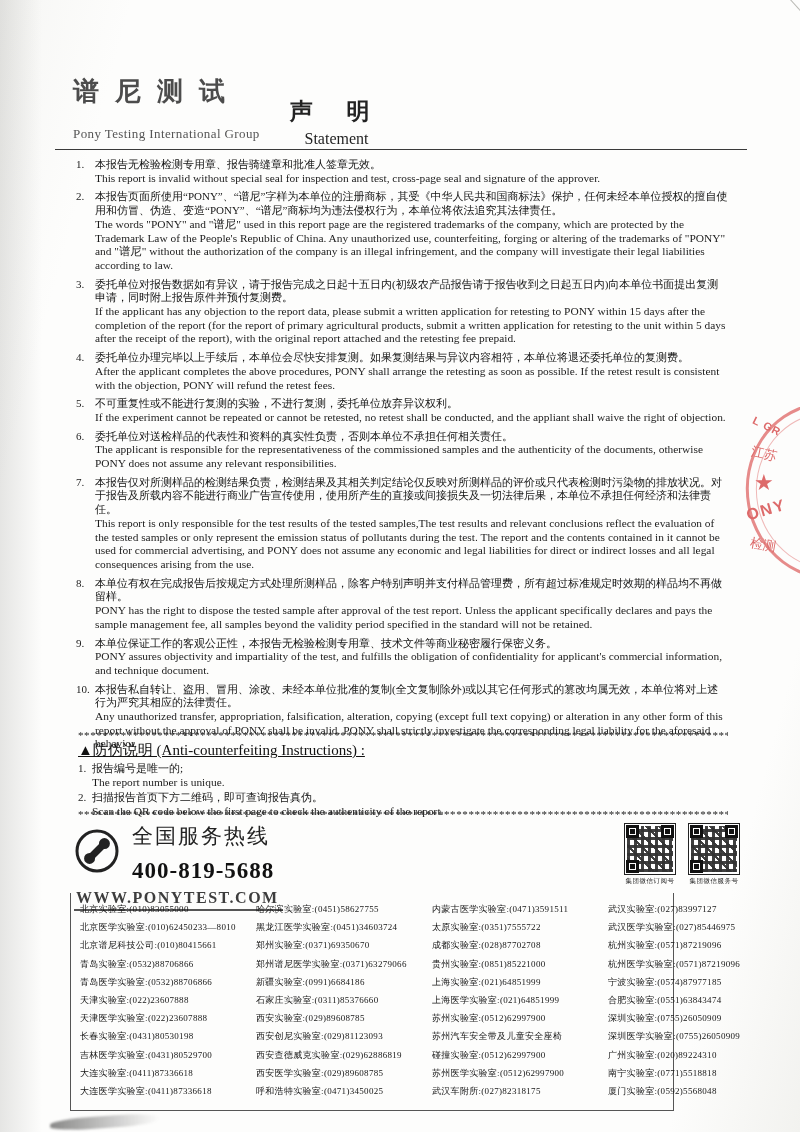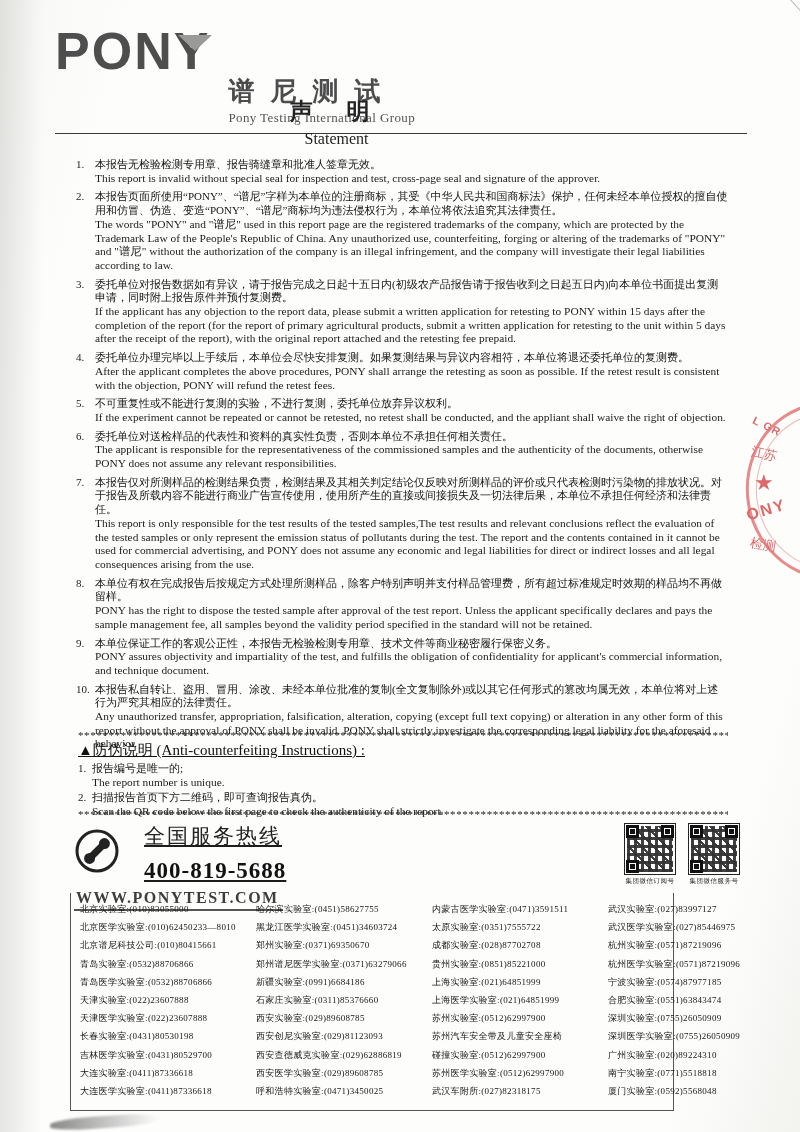--- a/index.html
+++ b/index.html
@@ -21,21 +21,21 @@
 
   
   .header { position:absolute; left:55px; top:26px; width:692px; }
   .logo-row { display:flex; align-items:flex-start; }
   .logo-mark { position:relative; font-family:"Liberation Sans","DejaVu Sans",sans-serif;
     font-weight:bold; font-size:52px; line-height:50px; letter-spacing:2px; color:#4e4e4e; }
   .logo-tri { position:absolute; right:-2px; top:9px; width:0; height:0;
     border-left:17px solid transparent; border-right:17px solid transparent; border-top:16px solid #9a9a98; }
   .logo-cjk { margin-left:18px; padding-top:4px; }
   .logo-cn { font-size:26px; letter-spacing:16px; color:#4c4c4c; font-weight:bold; white-space:nowrap;margin-top:44px; }
-  .logo-en { font-size:13px; color:#555; margin-top:1px; letter-spacing:.4px; }
+  .logo-en { font-size:13px; color:#555; margin-top:17px; letter-spacing:.4px; }
   .header-rule { margin-top:7px; height:1px; background:#3a3a3a; }
 
   
   .title-block { position:absolute; top:96px; left:0; width:673px; text-align:center; }
   .title-cn { font-size:23px; letter-spacing:14px; color:#222; font-weight:bold; }
   .title-en { font-size:16px; margin-top:3px; color:#1f1f1f; }
 
   
   .statements { position:absolute; left:78px; top:158px; width:650px; }
   .st-item { position:relative; padding-left:17px; margin-bottom:5px; }
@@ -50,21 +50,21 @@
 
   
   .antifake { position:absolute; left:78px; top:741px; width:650px; }
   .af-heading { font-size:15px; text-decoration:underline; color:#111; margin-bottom:2px; }
   .af-item { position:relative; padding-left:14px; margin-bottom:2px; }
   .af-item .num { position:absolute; left:0; top:0; font-size:11px; }
 
   
   .hotline { position:absolute; left:72px; top:822px; width:700px; height:70px; }
   .phone-icon { position:absolute; left:2px; top:6px; }
-  .hl-text { position:absolute; left:72px; top:0;text-decoration:underline; }
+  .hl-text { position:absolute; left:60px; top:0; }
   .hl-label { font-size:21px; letter-spacing:2px; color:#222; }
   .hl-number { font-size:23px; font-weight:bold; letter-spacing:1px; color:#111; margin-top:8px; }
   .website { position:absolute; left:74px; top:889px; font-size:16px; font-weight:bold;
     letter-spacing:1.5px; color:#3d3d3d; border-bottom:2px solid #555; padding:0 4px 2px 2px; }
 
   .qr-group { position:absolute; right:32px; top:1px; display:flex; gap:12px; }
   .qr { text-align:center; }
   .qr-img { position:relative; width:52px; height:52px; background:#fff; border:1px solid #222; }
   .qr-img::before { content:""; position:absolute; inset:2px;
     background:
@@ -100,24 +100,20 @@
 </head>
 <body>
 
 <div class="page">
   <div class="edge-shade"></div>
   <div class="fold-line"></div>
   <div class="smudge"></div>
 
   <div class="header">
     <div class="logo-row">
-      <div class="logo-mark">
-        <span>PONY</span>
-        <span class="logo-tri"></span>
-      </div>
       <div class="logo-cjk">
         <div class="logo-cn">谱尼测试</div>
         <div class="logo-en">Pony Testing International Group</div>
       </div>
     </div>
     <div class="header-rule"></div>
   </div>
 
   <div class="title-block">
     <div class="title-cn">声 明</div>

